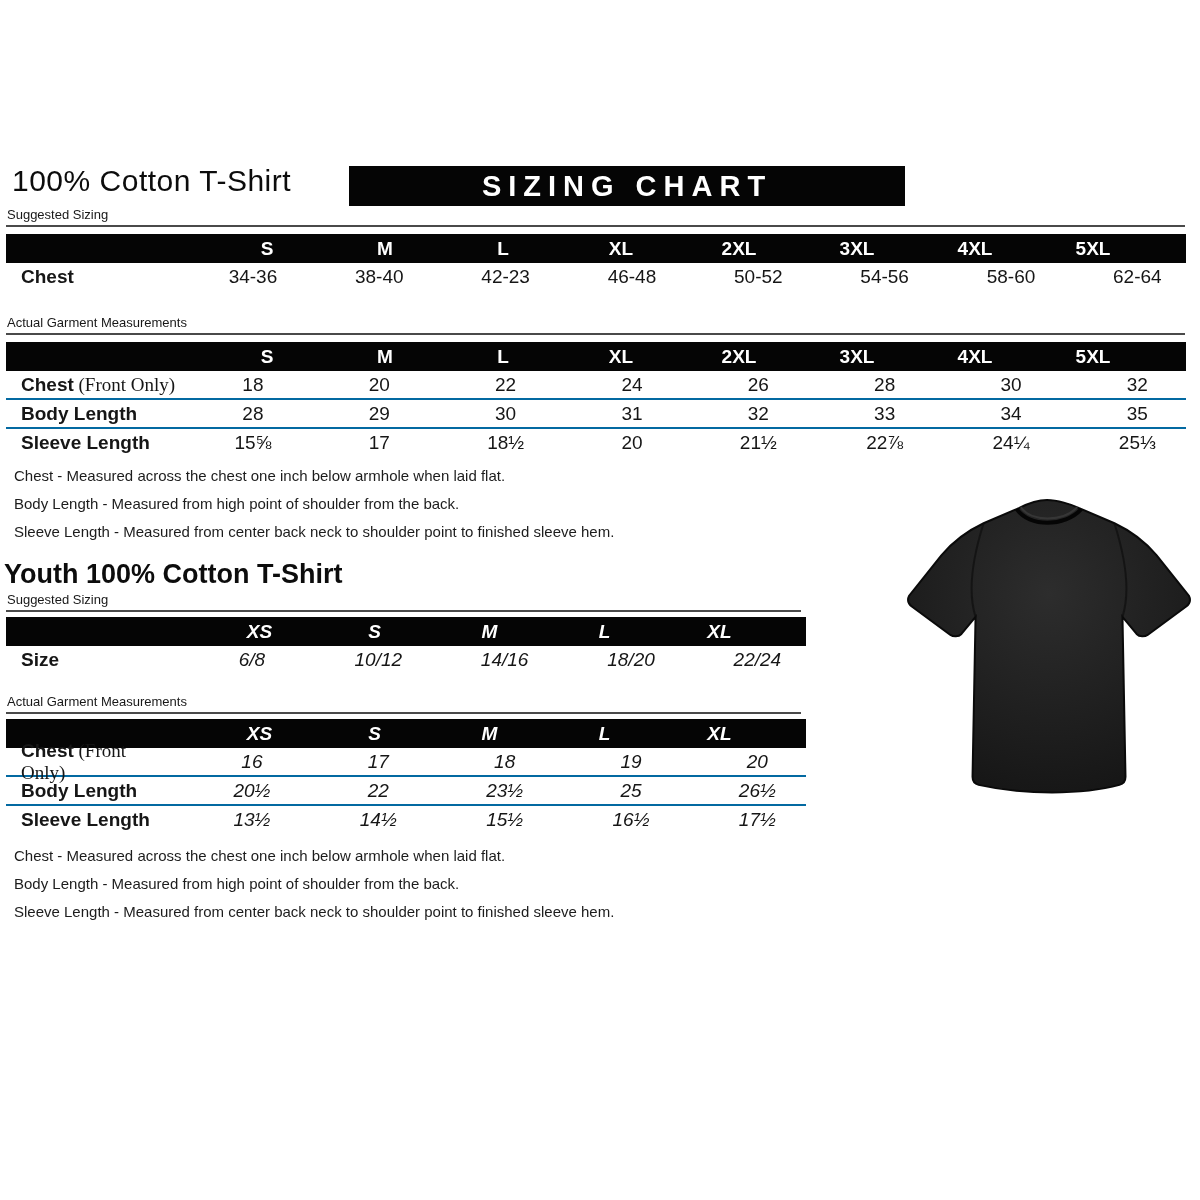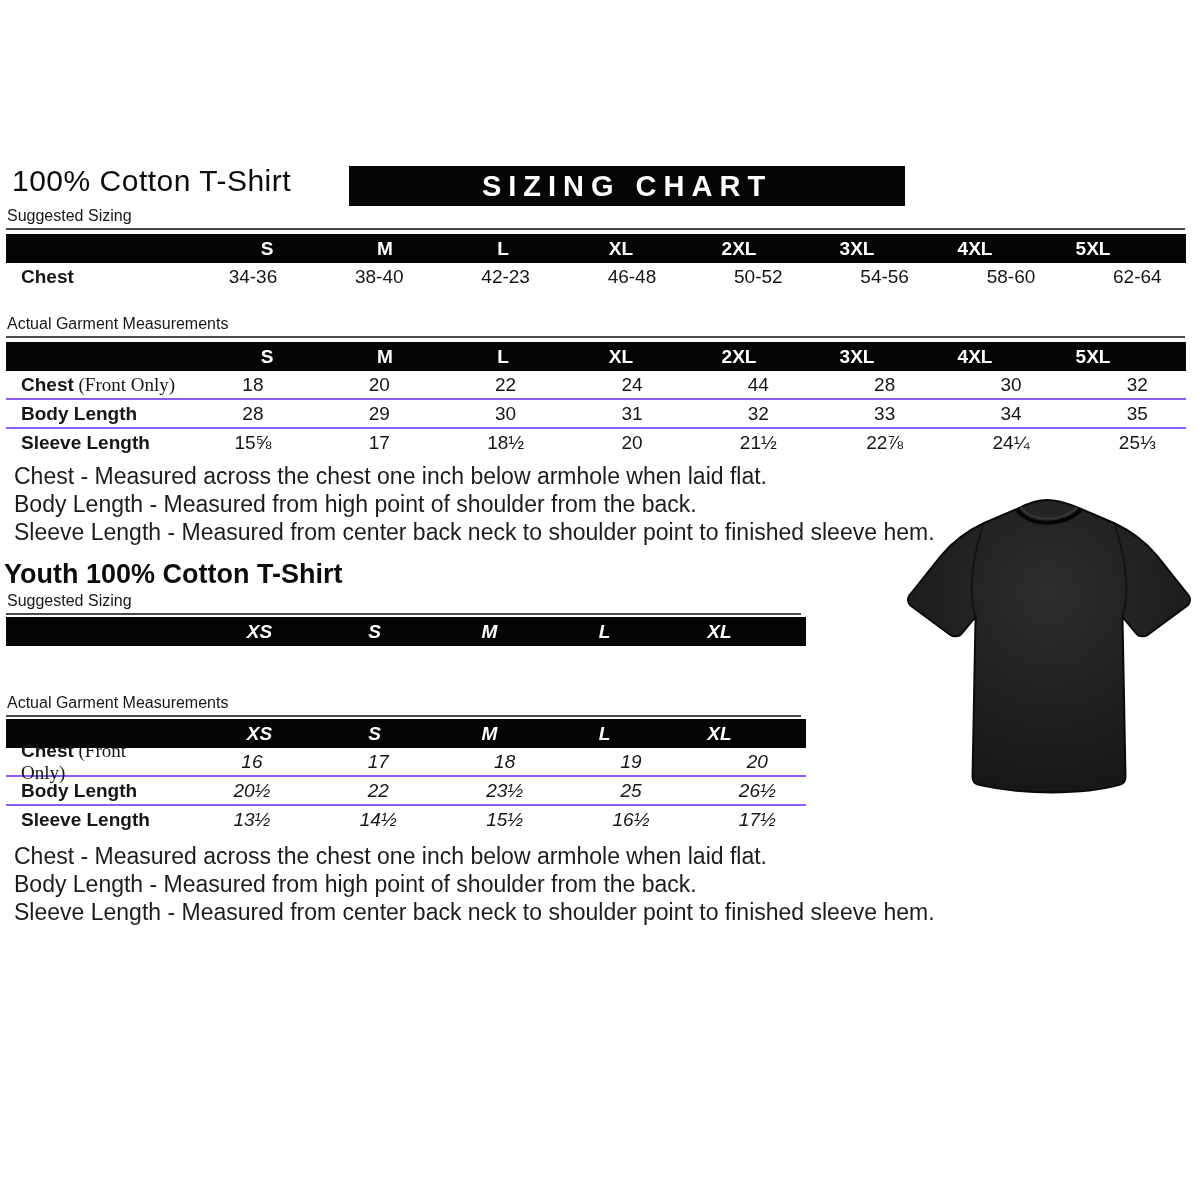--- a/index.html
+++ b/index.html
@@ -7,42 +7,42 @@
   .abs{position:absolute;}
 
   
   .main-title{left:12px;top:164px;font-size:30px;font-weight:500;letter-spacing:0.5px;color:#0c0c0c;}
   .sizing-bar{left:349px;top:166px;width:556px;height:40px;background:#050505;color:#fff;
               display:flex;align-items:center;justify-content:center;font-size:29px;font-weight:bold;
               letter-spacing:7px;}
   .youth-title{left:4px;top:559px;font-size:27px;font-weight:bold;color:#0c0c0c;}
 
   
-  .section-label{font-size:16px;color:#181818;border-bottom:2px solid #4a4a4a;padding:0 0 3px 1px;}
+  .section-label{font-size:13px;color:#181818;border-bottom:2px solid #4a4a4a;padding:0 0 3px 1px;}
 
   
   .sztable .hdr{background:#050505;height:29px;display:flex;align-items:center;}
   .sztable .row{display:flex;align-items:center;height:27px;font-size:19px;color:#161616;gap:29px;}
-  .sztable .row + .row{border-top:2px solid #8b5cf6;}
+  .sztable .row + .row{border-top:2px solid #0369a1;}
   .sztable.sep-first .row:first-of-type{border-top:2px solid #8c8c8c;}
   .cell{text-align:center;}
   .hdr .cell{color:#ffffff;font-weight:bold;font-size:19px;}
   .lbl{padding-left:15px;box-sizing:border-box;font-weight:bold;}
   .lbl .suffix{font-weight:normal;font-family:Liberation Serif, serif;}
   
   .adult{width:1180px;}
   .adult .lbl{width:202px;}
   .adult .cell{width:118px;}
   
   .youth{width:800px;}
   .youth .lbl{width:196px;}
   .youth .cell{width:115px;font-style:italic;}
 
   
-  .notes{font-size:23px;color:#1c1c1c;line-height:28px;}
+  .notes{font-size:15px;color:#1c1c1c;line-height:28px;}
 
   
   .tee{left:896px;top:484px;width:302px;height:322px;}
 </style>
 </head>
 <body>
 
 <div class="abs main-title">100% Cotton T-Shirt</div>
 <div class="abs sizing-bar">
   <span>SIZING CHART</span>
@@ -88,21 +88,21 @@
     <div class="cell">3XL</div>
     <div class="cell">4XL</div>
     <div class="cell">5XL</div>
   </div>
   <div class="row">
     <div class="lbl"><span>Chest</span><span class="suffix"> (Front Only)</span></div>
     <div class="cell">18</div>
     <div class="cell">20</div>
     <div class="cell">22</div>
     <div class="cell">24</div>
-    <div class="cell">44</div>
+    <div class="cell">26</div>
     <div class="cell">28</div>
     <div class="cell">30</div>
     <div class="cell">32</div>
   </div>
   <div class="row">
     <div class="lbl"><span>Body Length</span><span class="suffix"></span></div>
     <div class="cell">28</div>
     <div class="cell">29</div>
     <div class="cell">30</div>
     <div class="cell">31</div>
@@ -135,20 +135,28 @@
 <div class="abs section-label" style="left:6px;top:592px;width:794px;">Suggested Sizing</div>
 
 <div class="abs sztable youth" style="left:6px;top:617px;">
   <div class="hdr">
     <div class="lbl"></div>
     <div class="cell">XS</div>
     <div class="cell">S</div>
     <div class="cell">M</div>
     <div class="cell">L</div>
     <div class="cell">XL</div>
+  </div>
+  <div class="row">
+    <div class="lbl"><span>Size</span><span class="suffix"></span></div>
+    <div class="cell">6/8</div>
+    <div class="cell">10/12</div>
+    <div class="cell">14/16</div>
+    <div class="cell">18/20</div>
+    <div class="cell">22/24</div>
   </div>
 </div>
 
 <div class="abs section-label" style="left:6px;top:694px;width:794px;">Actual Garment Measurements</div>
 
 <div class="abs sztable youth sep-first" style="left:6px;top:719px;">
   <div class="hdr">
     <div class="lbl"></div>
     <div class="cell">XS</div>
     <div class="cell">S</div>

